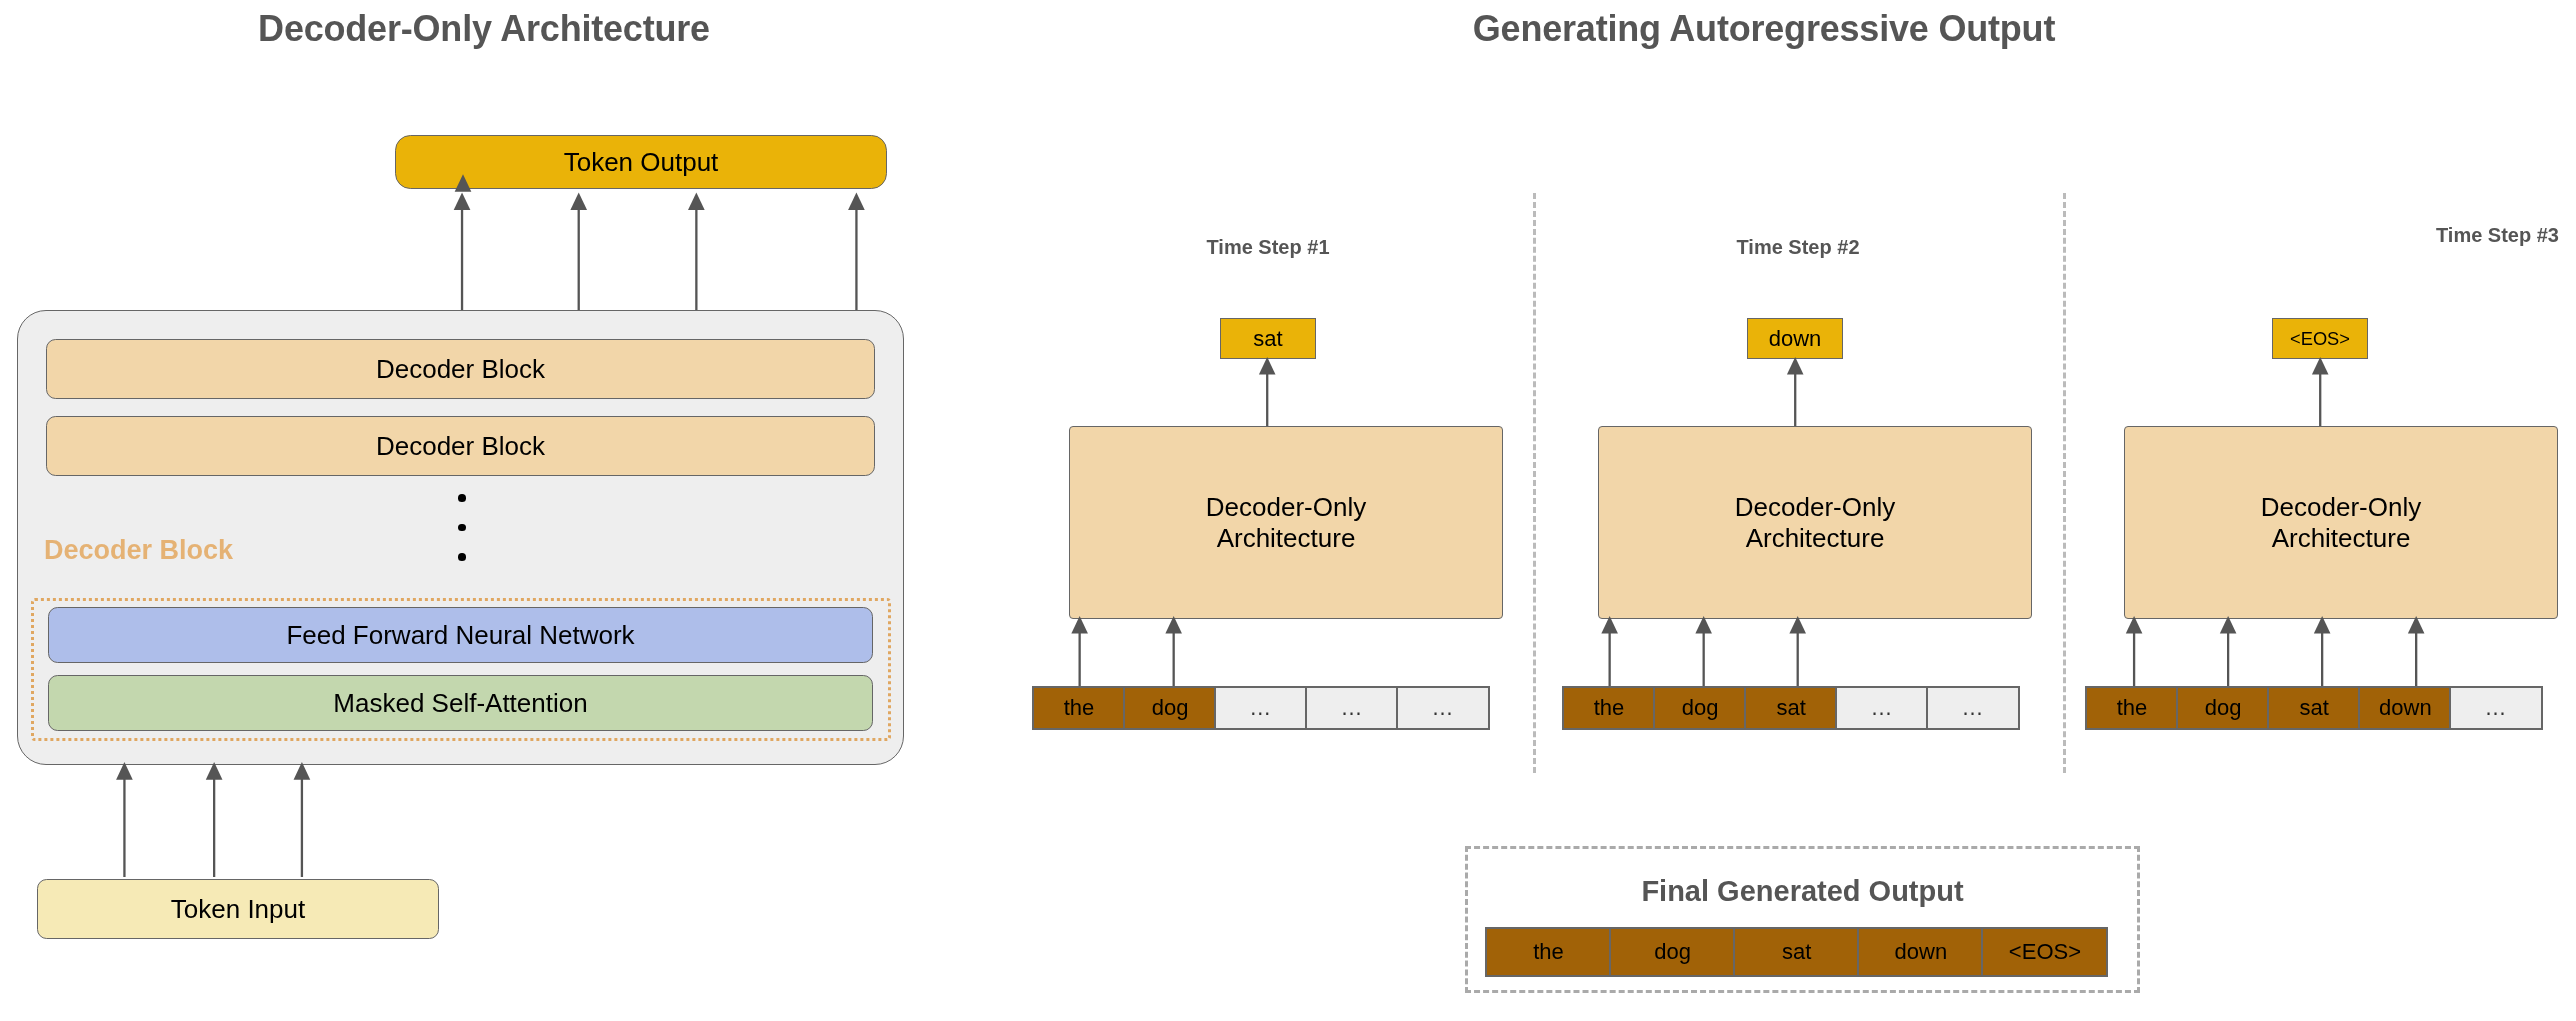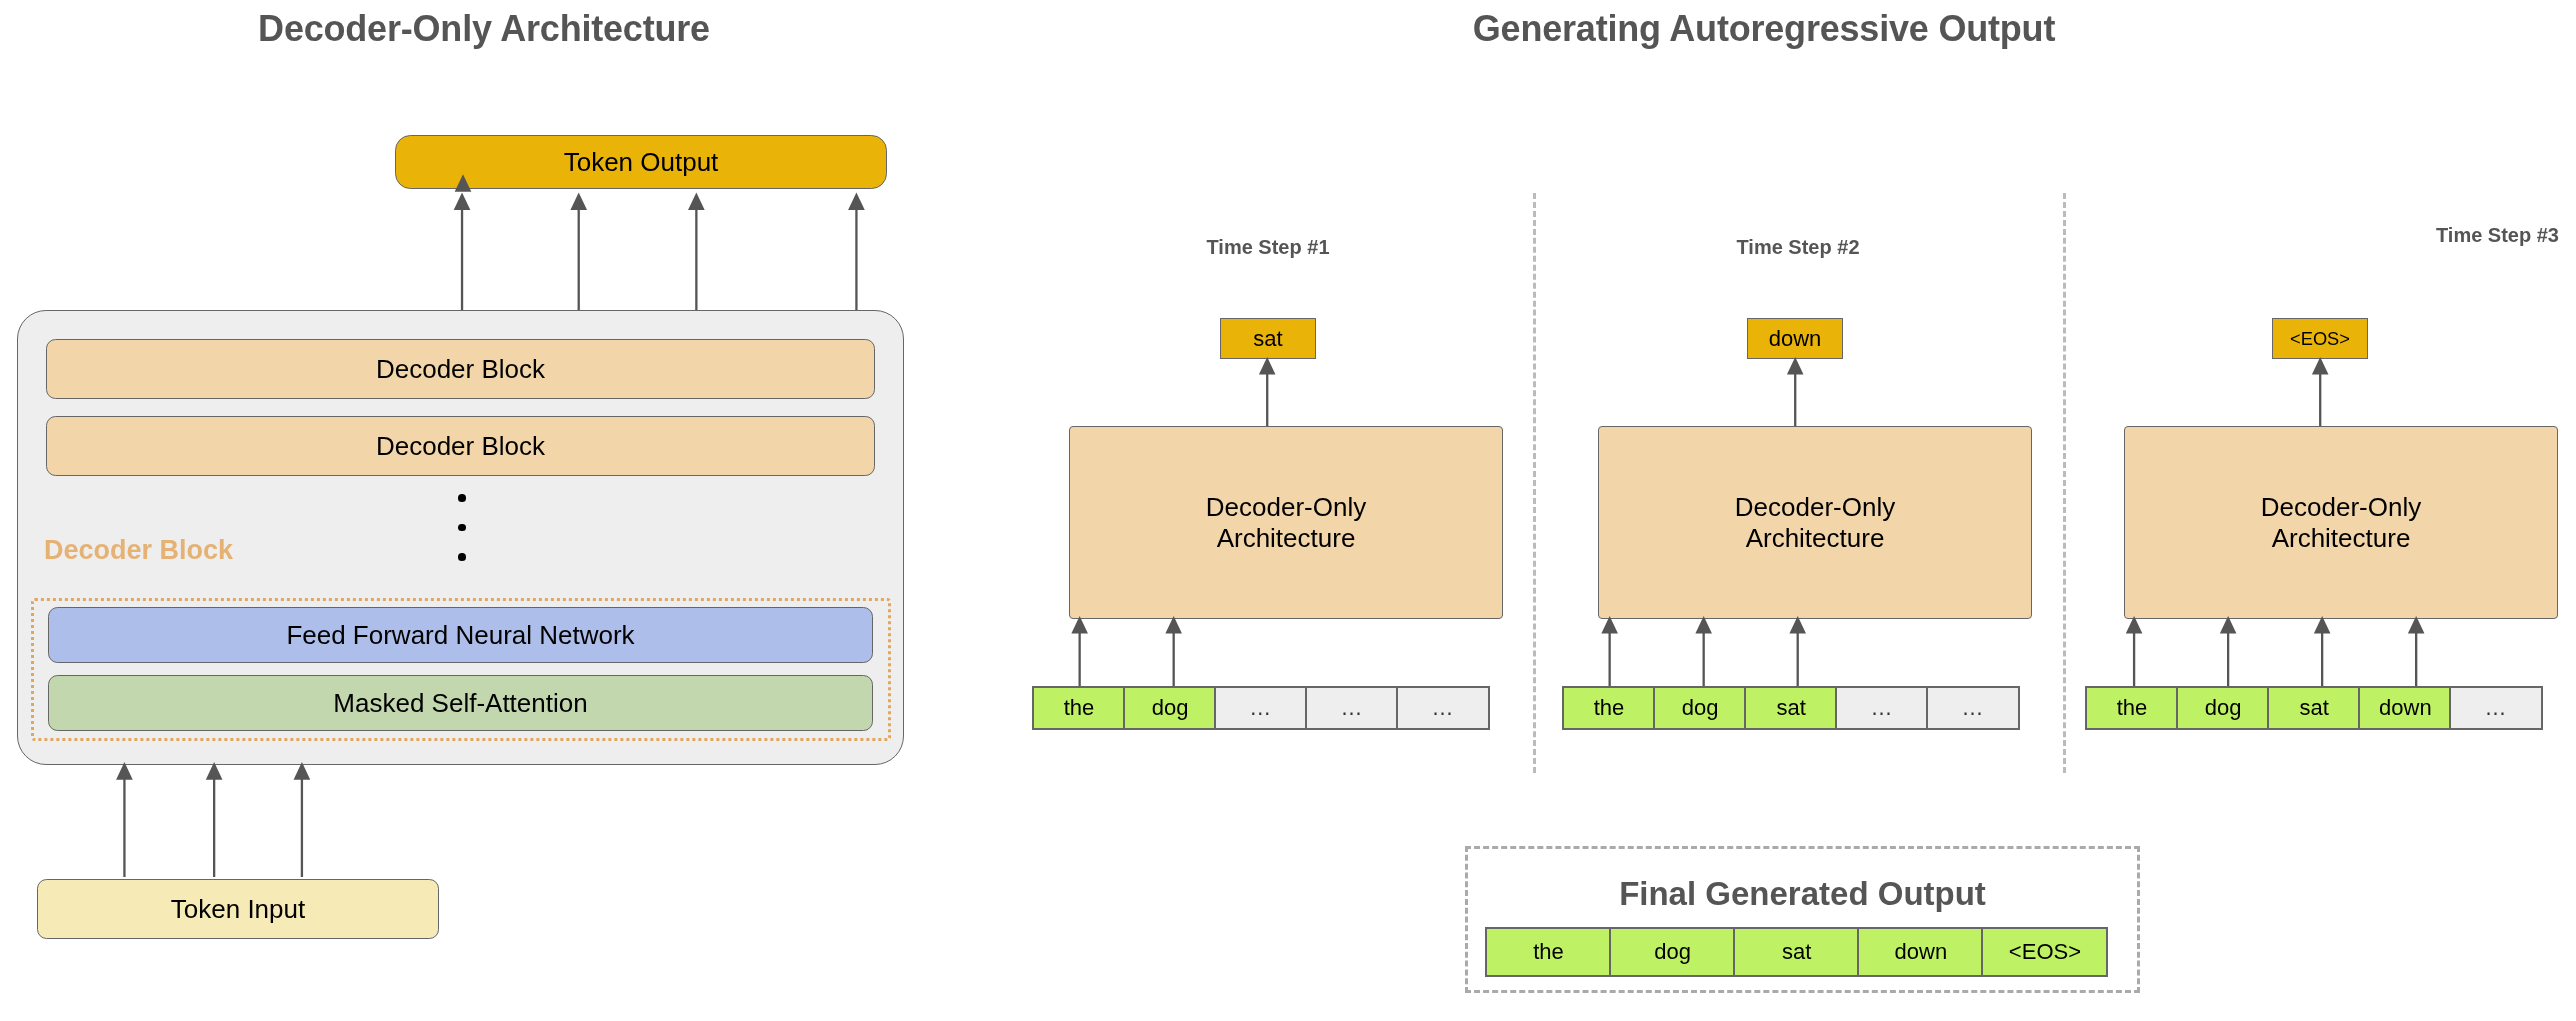--- a/index.html
+++ b/index.html
@@ -31,21 +31,21 @@
   .rnd-lg{border-radius:15.4px;}
   .rnd-md{border-radius:9.6px;}
   .rnd-xl{border-radius:4px;margin-left:20px;}
   .sq{border-radius:0;}
 
   .fill-pink{background:#eab308;}
   .fill-orange{background:#f2d6a9;}
   .fill-blue{background:#aebeea;}
   .fill-green{background:#c3d7ae;}
   .fill-yellow{background:#f6eab6;}
-  .fill-lav{background:#bef264;}
+  .fill-lav{background:#a16207;}
   .fill-empty{background:#eeeeee;}
 
   
   .stack-container{
     box-sizing:border-box;
     background:#eeeeee;
     border:1.9px solid #666666;
     border-radius:29px;
   }
 
@@ -79,21 +79,21 @@
 
   
   .vsep{
     border-left:3.9px dashed #bbbbbb;
   }
   .final-box{
     box-sizing:border-box;
     border:3.9px dashed #aaaaaa;
   }
   .final-label{
-    font-size:33px;font-weight:bold;color:#555555;text-align:center;white-space:nowrap;
+    font-size:29px;font-weight:bold;color:#555555;text-align:center;white-space:nowrap;
   }
   .ellipsis{letter-spacing:1.9px;color:#333;}
 </style>
 </head>
 <body>
 
 <div class="abs panel-title" style="left:0;top:7.7px;width:906px;padding-left:31px;">Decoder-Only Architecture</div>
 
 <div class="abs node rnd-lg fill-pink" style="left:395px;top:135px;width:492px;height:54px;">Token Output</div>
 

